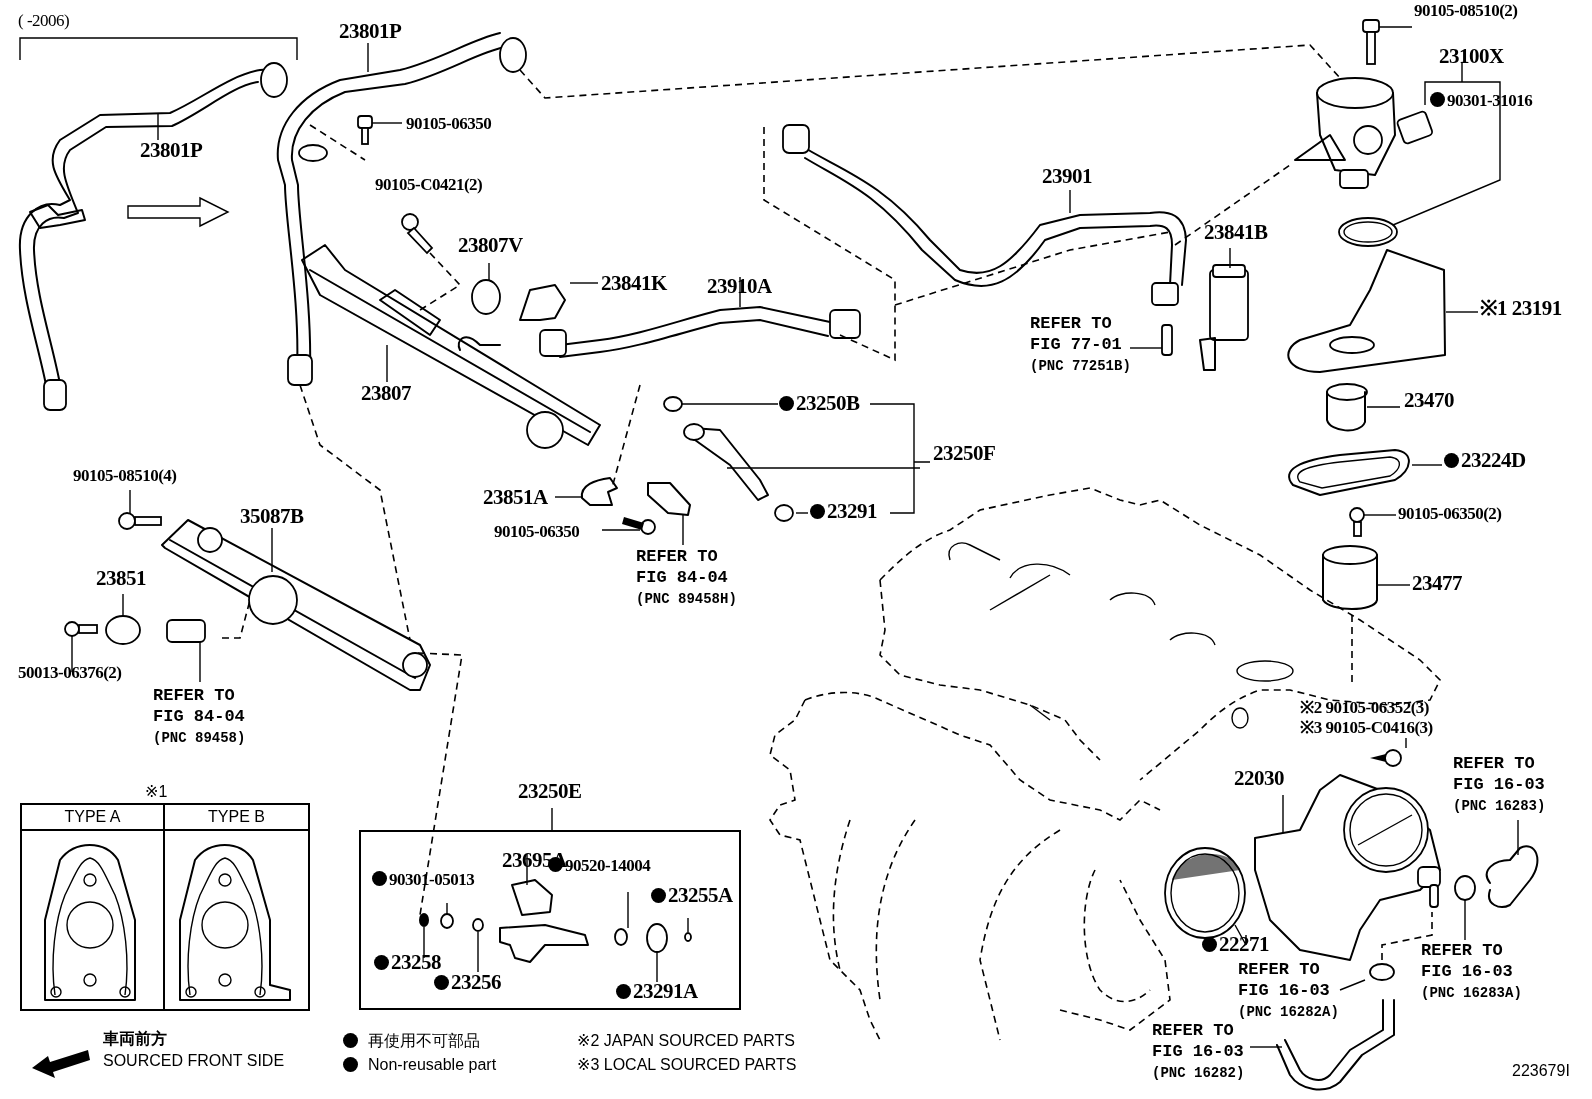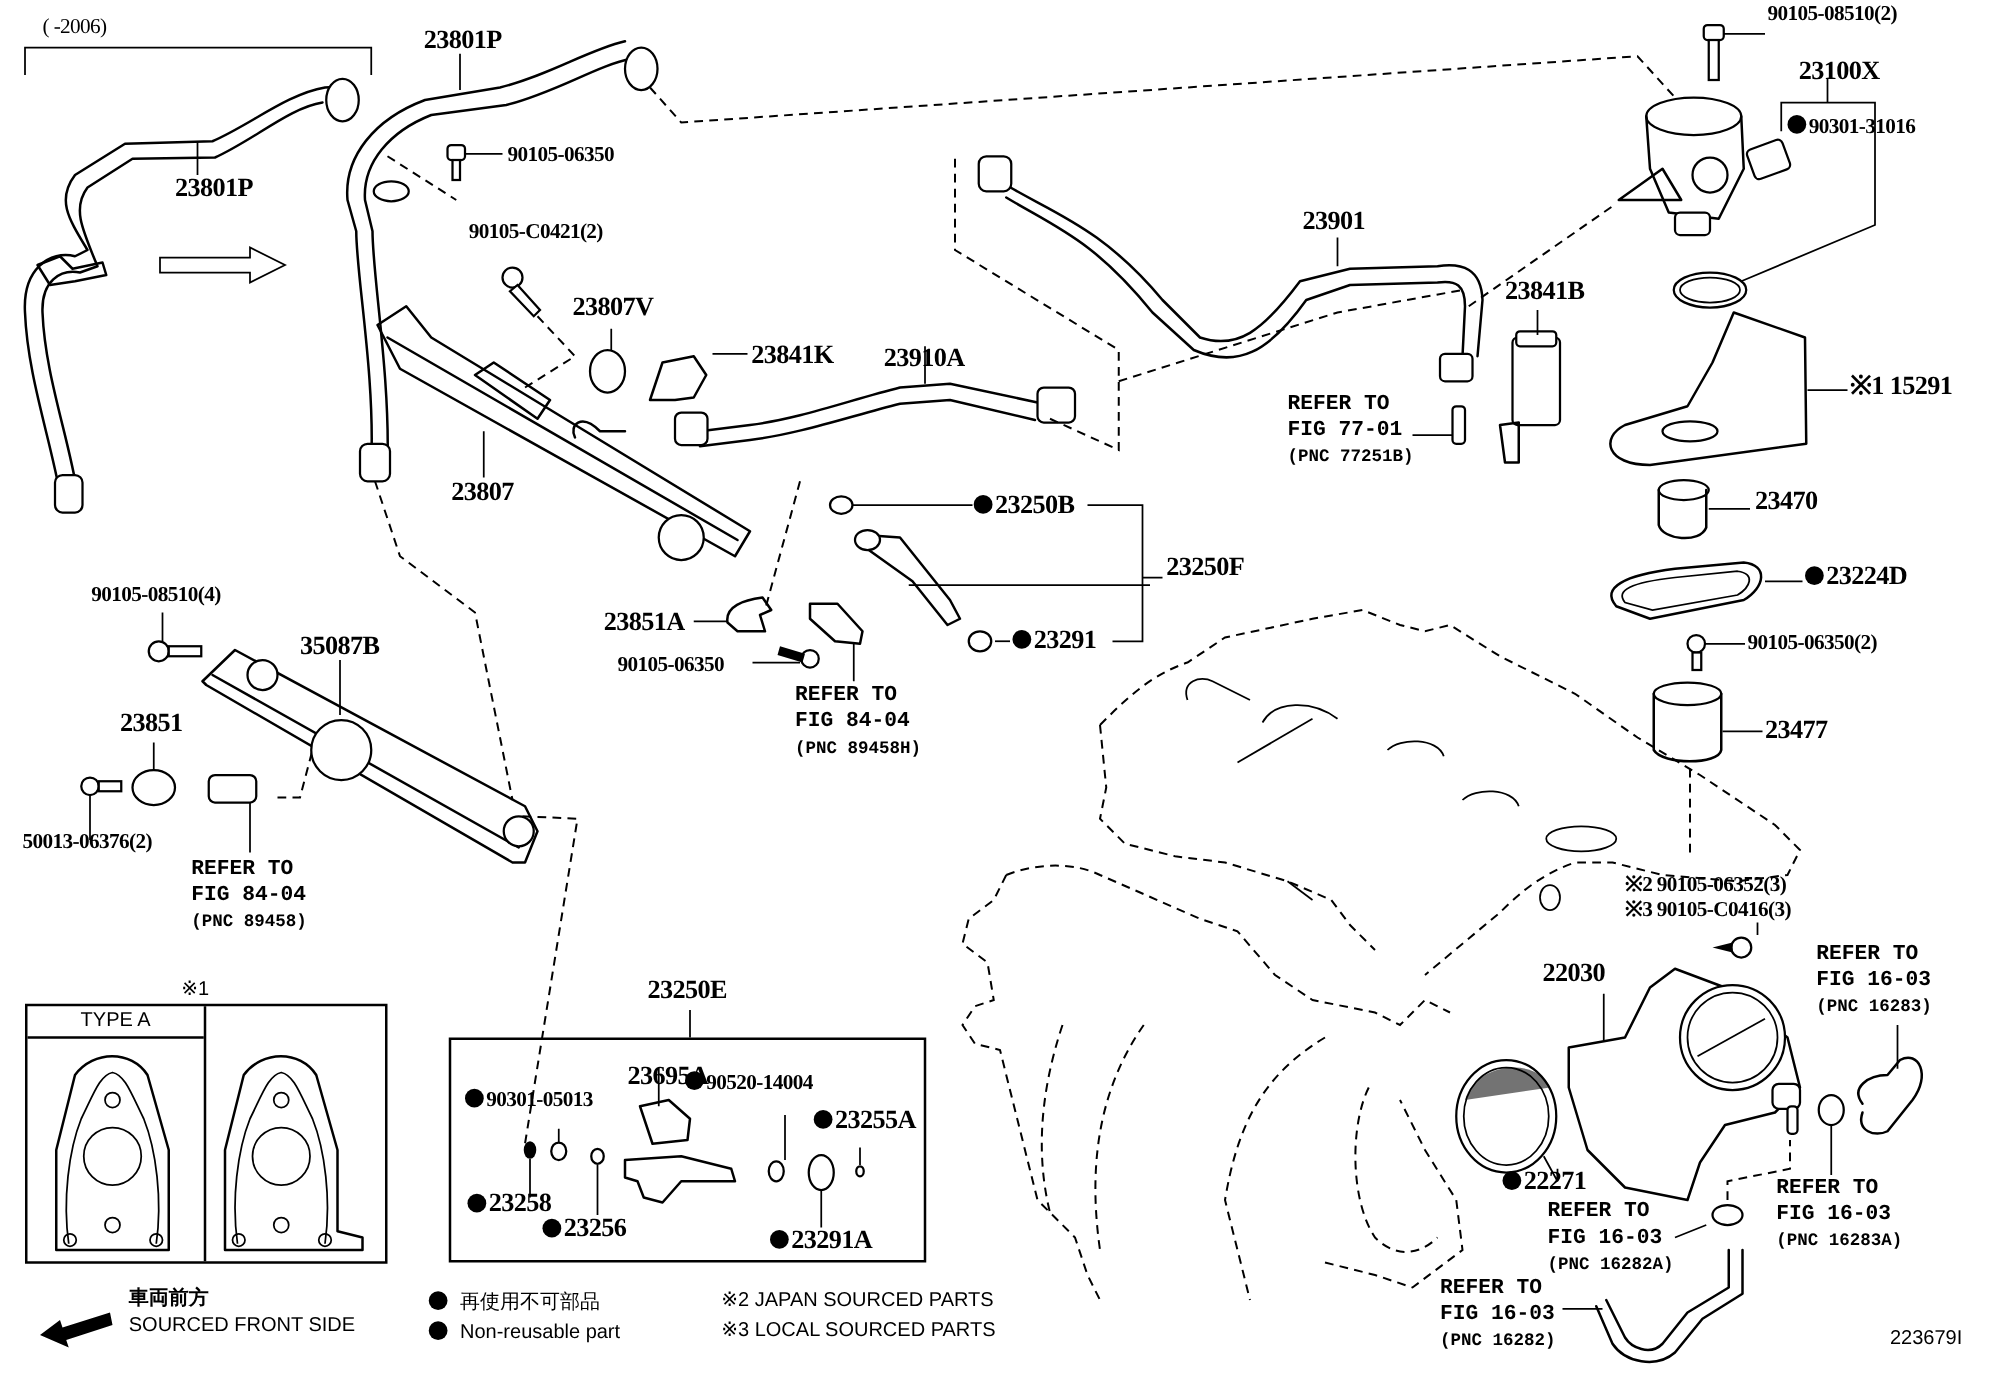--- a/index.html
+++ b/index.html
@@ -310,36 +310,36 @@
     <circle class="t" cx="225" cy="925" r="23"></circle>
     <circle class="t" cx="225" cy="880" r="6"></circle>
       <circle class="t" cx="225" cy="980" r="6"></circle>
     <circle class="t" cx="191" cy="992" r="5"></circle>
       <circle class="t" cx="260" cy="992" r="5"></circle>
   </g>
 
   <path class="b" d="M32 1068 L48 1056 L50 1062 L88 1050 L90 1060 L53 1072 L55 1078 Z"></path>
 </svg>
 
-<div class="lbl sm" style="left:18px;top:12px;font-weight:normal;margin-left:16px;">(      -2006)</div>
+<div class="lbl sm" style="left:18px;top:12px;font-weight:normal;">(      -2006)</div>
 
 <div class="lbl" style="left:140px;top:140px;">23801P</div>
 <div class="lbl" style="left:339px;top:21px;">23801P</div>
 <div class="lbl sm" style="left:406px;top:115px;">90105-06350</div>
 <div class="lbl sm" style="left:375px;top:176px;">90105-C0421(2)</div>
 <div class="lbl" style="left:458px;top:235px;">23807V</div>
 <div class="lbl" style="left:601px;top:273px;">23841K</div>
 <div class="lbl" style="left:707px;top:252px;margin-top:24px;">23910A</div>
 <div class="lbl" style="left:361px;top:383px;">23807</div>
 <div class="lbl" style="left:1042px;top:166px;">23901</div>
 <div class="lbl" style="left:1204px;top:222px;">23841B</div>
 <div class="lbl sm" style="left:1414px;top:2px;">90105-08510(2)</div>
 <div class="lbl" style="left:1439px;top:46px;">23100X</div>
 <div class="lbl sm dot" style="left:1430px;top:92px;">90301-31016</div>
-<div class="lbl" style="left:1480px;top:298px;">※1 15291</div>
+<div class="lbl" style="left:1480px;top:298px;">※1 23191</div>
 <div class="lbl" style="left:1404px;top:390px;">23470</div>
 <div class="lbl dot" style="left:1444px;top:450px;">23224D</div>
 <div class="lbl sm" style="left:1398px;top:505px;">90105-06350(2)</div>
 <div class="lbl" style="left:1412px;top:573px;">23477</div>
 
 <div class="lbl dot" style="left:779px;top:393px;">23250B</div>
 <div class="lbl" style="left:933px;top:443px;">23250F</div>
 <div class="lbl dot" style="left:810px;top:501px;">23291</div>
 <div class="lbl" style="left:483px;top:487px;">23851A</div>
 <div class="lbl sm" style="left:494px;top:523px;">90105-06350</div>
@@ -390,20 +390,23 @@
 <div class="lbl dot" style="left:651px;top:885px;">23255A</div>
 <div class="lbl dot" style="left:374px;top:952px;">23258</div>
 <div class="lbl dot" style="left:434px;top:972px;">23256</div>
 <div class="lbl dot" style="left:616px;top:981px;">23291A</div>
 
 <div class="sans" style="left:145px;top:784px;">※1</div>
 <div class="typebox">
   <div class="cell l">
       <div class="h">TYPE A</div>
     </div>
+  <div class="cell r">
+      <div class="h">TYPE B</div>
+    </div>
 </div>
 
 <div class="sans" style="left:103px;top:1031px;font-weight:bold;">車両前方</div>
 <div class="sans" style="left:103px;top:1053px;">SOURCED FRONT SIDE</div>
 
 <div class="sans" style="left:343px;top:1033px;"><span class="legend-dot"></span><span>再使用不可部品</span></div>
 <div class="sans" style="left:343px;top:1057px;"><span class="legend-dot"></span><span>Non-reusable part</span></div>
 <div class="sans" style="left:577px;top:1033px;">※2 JAPAN SOURCED PARTS</div>
 <div class="sans" style="left:577px;top:1057px;">※3 LOCAL SOURCED PARTS</div>
 

